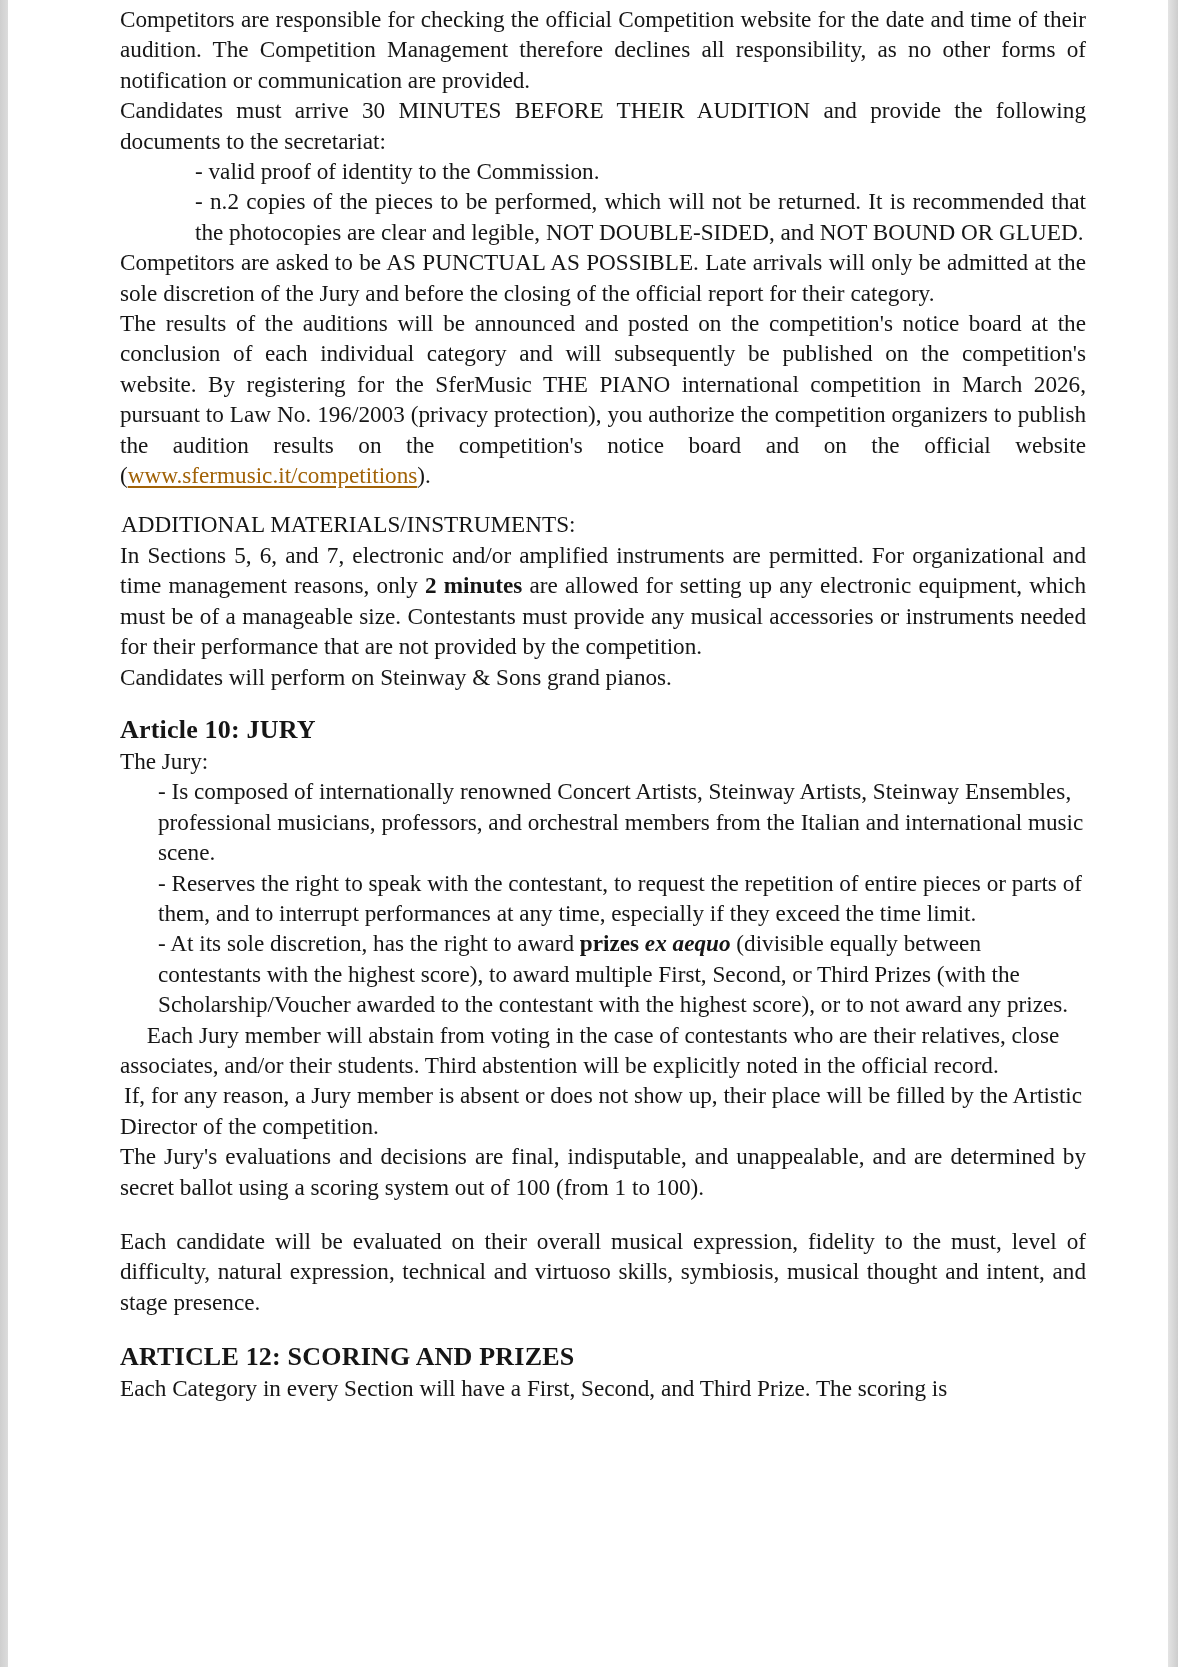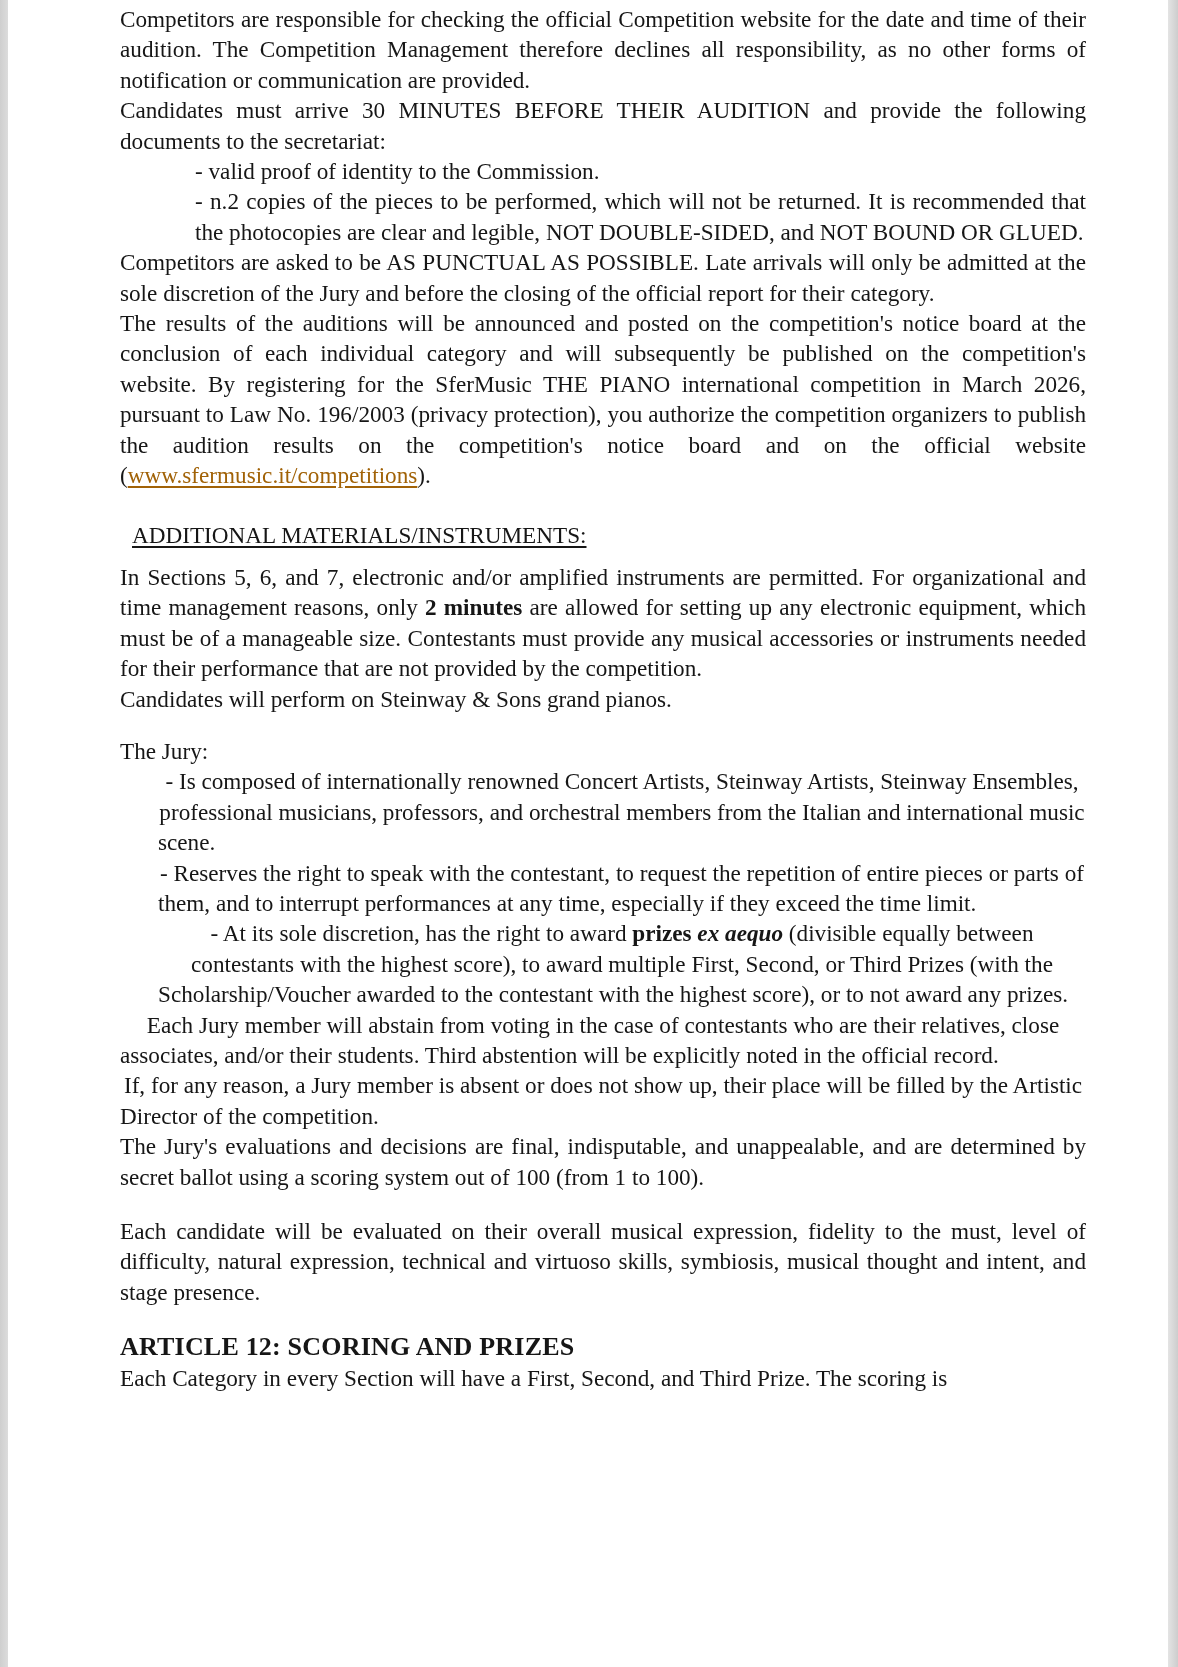--- a/index.html
+++ b/index.html
@@ -38,32 +38,31 @@
     .p {
       margin: 0;
       text-align: justify;
       text-align-last: left;
     }
     .indent-doc {
       margin-left: 75px;
     }
     .indent-jury {
       margin-left: 38px;
-      text-align: center;
+      text-align: left;
     }
     .left { text-align: center; }
     .link {
       color: #a16207;
       text-decoration: underline;
       text-underline-offset: 3px;
     }
     .underline-head {
-      text-decoration: underline;
       text-underline-offset: 3px;
-      margin: 12px;
+      margin: 1px;
     }
     .article-h {
       font-weight: bold;
       font-size: 26px;
       margin: 0;
       line-height: 32px;
       letter-spacing: 0.2px;
     }
     .gap-sm { height: 17px; }
     .gap-md { height: 22px; }
@@ -87,20 +86,21 @@
   <p class="p"><span>The results of the auditions will be announced and posted on the competition's notice board at the conclusion of each individual category and will subsequently be published on the competition's website. By registering for the SferMusic THE PIANO international competition in March 2026, pursuant to Law No. 196/2003 (privacy protection), you authorize the competition organizers to publish the audition results on the competition's notice board and on the official website (</span><a class="link">www.sfermusic.it/competitions</a><span>).</span></p>
 
   <div class="gap-sm"></div>
 
   <p class="underline-head">ADDITIONAL MATERIALS/INSTRUMENTS:</p>
   <p class="p"><span>In Sections 5, 6, and 7, electronic and/or amplified instruments are permitted. For organizational and time management reasons, only </span><b>2 minutes</b><span> are allowed for setting up any electronic equipment, which must be of a manageable size. Contestants must provide any musical accessories or instruments needed for their performance that are not provided by the competition.</span></p>
   <p class="p">Candidates will perform on Steinway &amp; Sons grand pianos.</p>
 
   <div class="gap-md"></div>
 
+  <h2 class="article-h">Article 10: JURY</h2>
   <p class="p">The Jury:</p>
   <p class="p indent-jury">- Is composed of internationally renowned Concert Artists, Steinway Artists, Steinway Ensembles, professional musicians, professors, and orchestral members from the Italian and international music scene.</p>
   <p class="p indent-jury">- Reserves the right to speak with the contestant, to request the repetition of entire pieces or parts of them, and to interrupt performances at any time, especially if they exceed the time limit.</p>
   <p class="p indent-jury"><span>- At its sole discretion, has the right to award </span><b><span>prizes </span><i>ex aequo</i></b><span> (divisible equally between contestants with the highest score), to award multiple First, Second, or Third Prizes (with the Scholarship/Voucher awarded to the contestant with the highest score), or to not award any prizes.</span></p>
   <p class="p left">Each Jury member will abstain from voting in the case of contestants who are their relatives, close associates, and/or their students. Third abstention will be explicitly noted in the official record.</p>
   <p class="p left">If, for any reason, a Jury member is absent or does not show up, their place will be filled by the Artistic Director of the competition.</p>
   <p class="p">The Jury's evaluations and decisions are final, indisputable, and unappealable, and are determined by secret ballot using a scoring system out of 100 (from 1 to 100).</p>
 
   <div class="gap-lg"></div>
 

